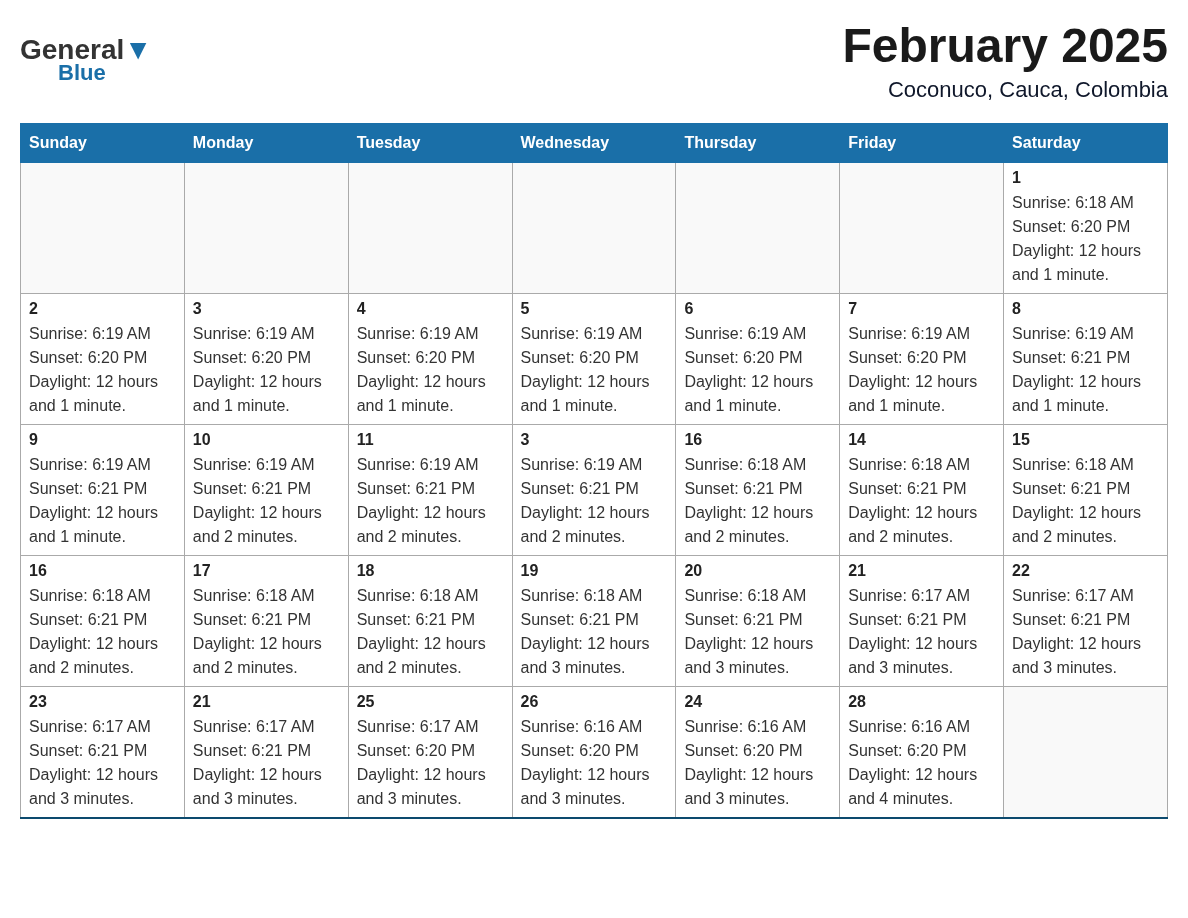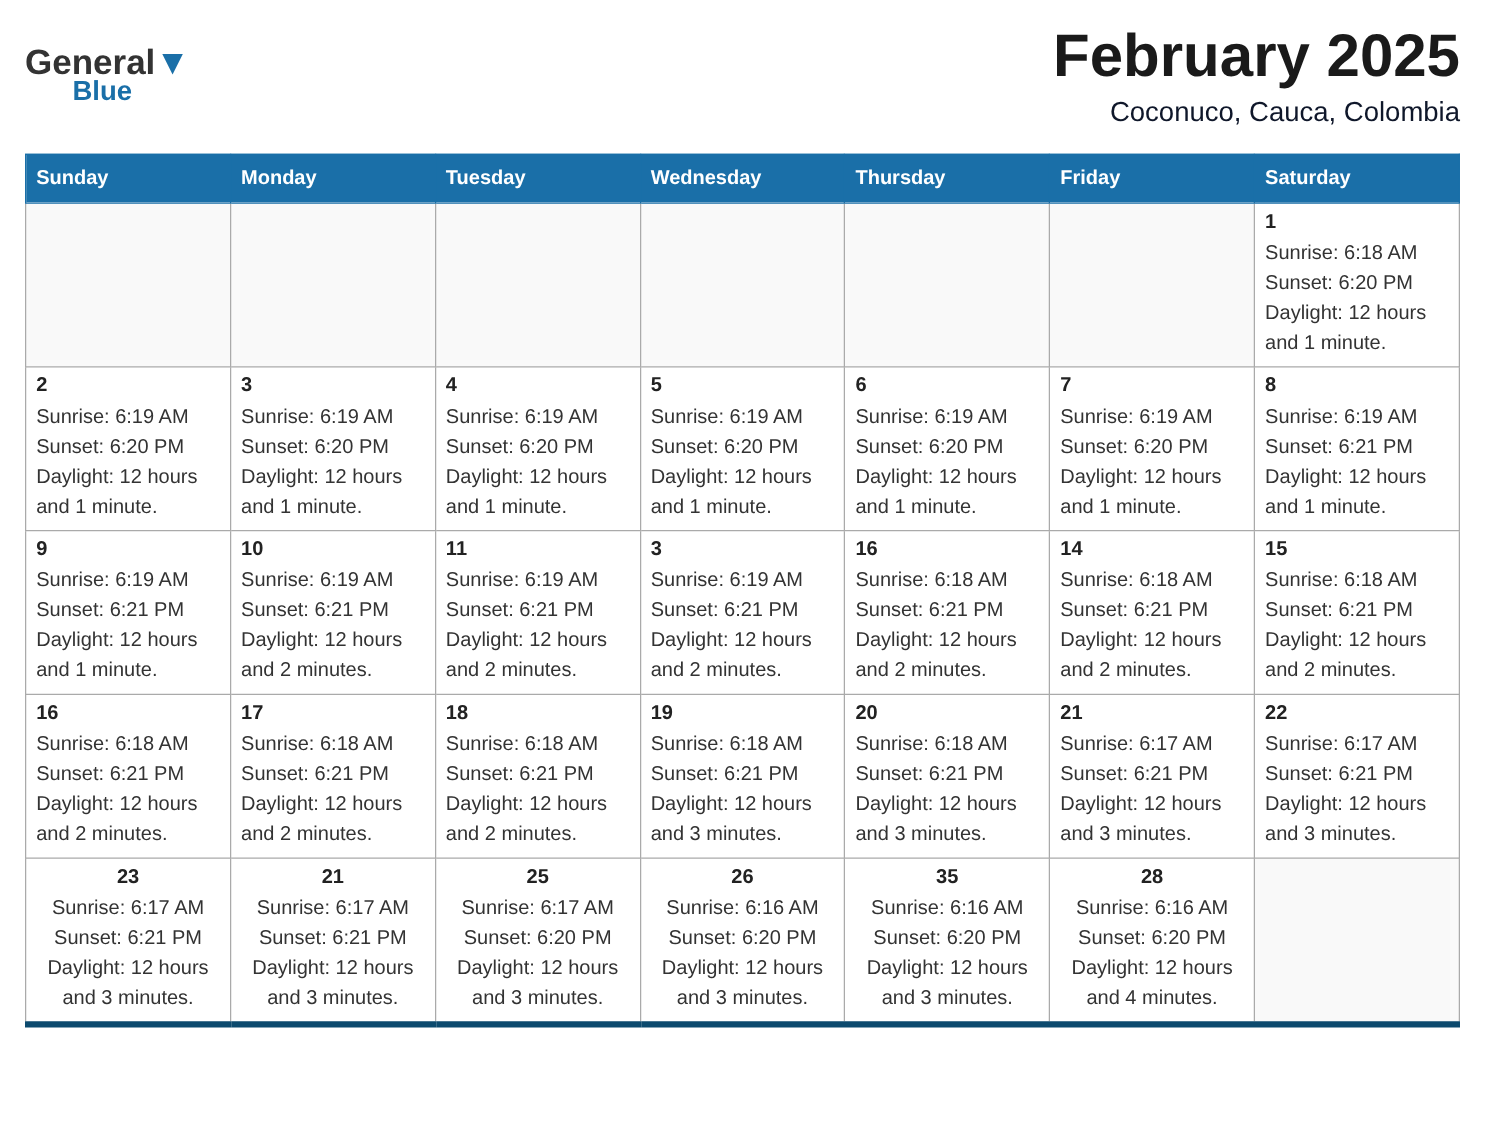--- a/index.html
+++ b/index.html
@@ -80,22 +80,21 @@
       font-weight: bold;
       color: #222;
       margin-bottom: 4px;
     }
     .day-info {
       font-size: 16px;
       color: #333;
       line-height: 1.5;
     }
     .calendar tbody tr:last-child td {
-      border-bottom: 5px solid #0c4a6e;
-      text-align: center;
+      border-bottom: 2px solid #0c4a6e;
     }
   </style>
 </head>
 <body>
 
 <div class="header">
   <div class="logo">
     <div class="logo-general">
       General<span>▼</span>
     </div>
@@ -233,21 +232,21 @@
         </td>
         <td>
           <div class="day-number">25</div>
           <div class="day-info">Sunrise: 6:17 AM<br>Sunset: 6:20 PM<br>Daylight: 12 hours and 3 minutes.</div>
         </td>
         <td>
           <div class="day-number">26</div>
           <div class="day-info">Sunrise: 6:16 AM<br>Sunset: 6:20 PM<br>Daylight: 12 hours and 3 minutes.</div>
         </td>
         <td>
-          <div class="day-number">35</div>
+          <div class="day-number">24</div>
           <div class="day-info">Sunrise: 6:16 AM<br>Sunset: 6:20 PM<br>Daylight: 12 hours and 3 minutes.</div>
         </td>
         <td>
           <div class="day-number">28</div>
           <div class="day-info">Sunrise: 6:16 AM<br>Sunset: 6:20 PM<br>Daylight: 12 hours and 4 minutes.</div>
         </td>
         <td class="empty"></td>
       </tr>
     </tbody>
 </table>

